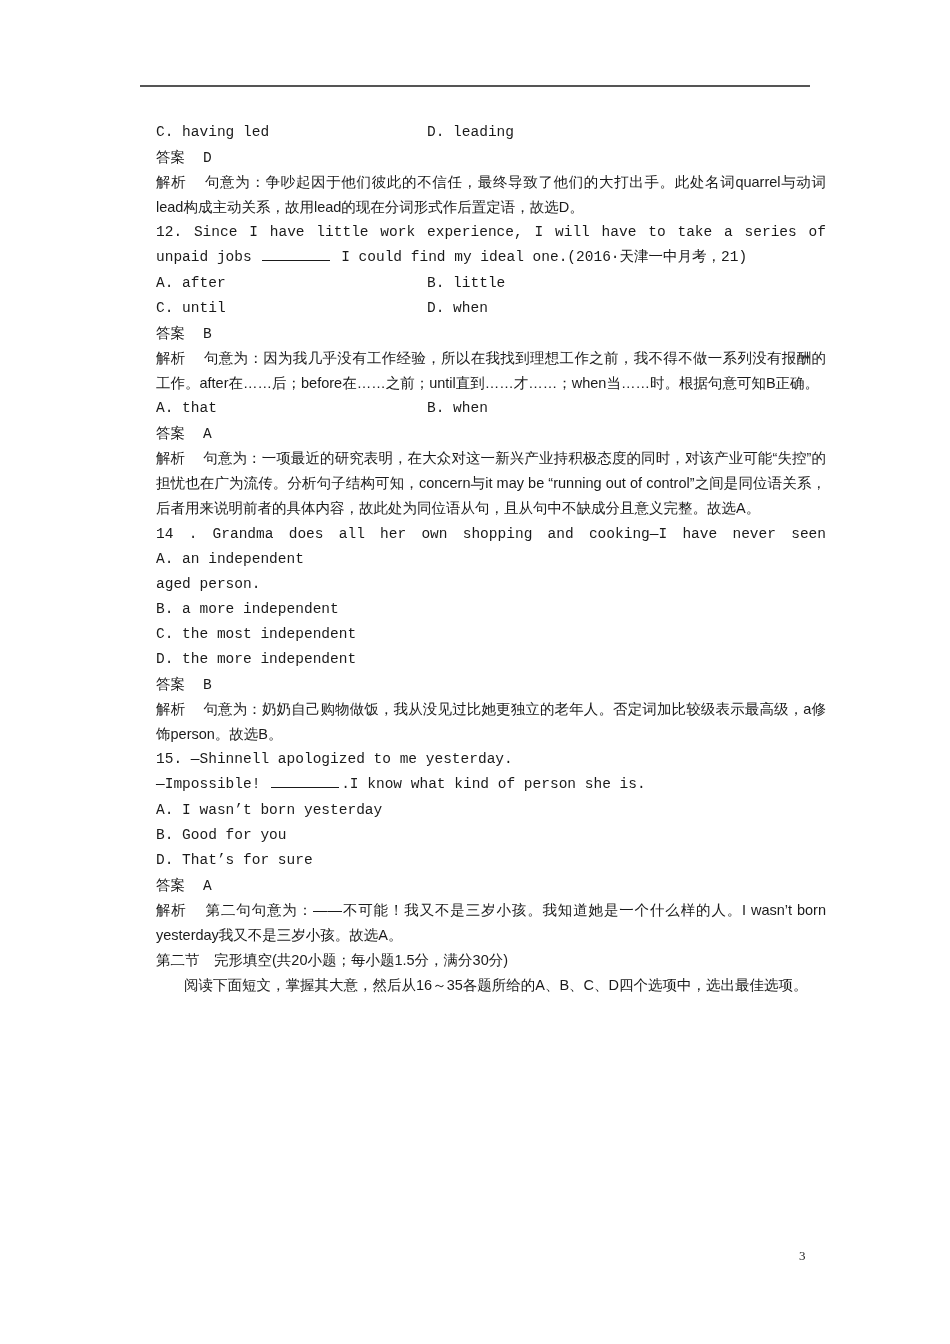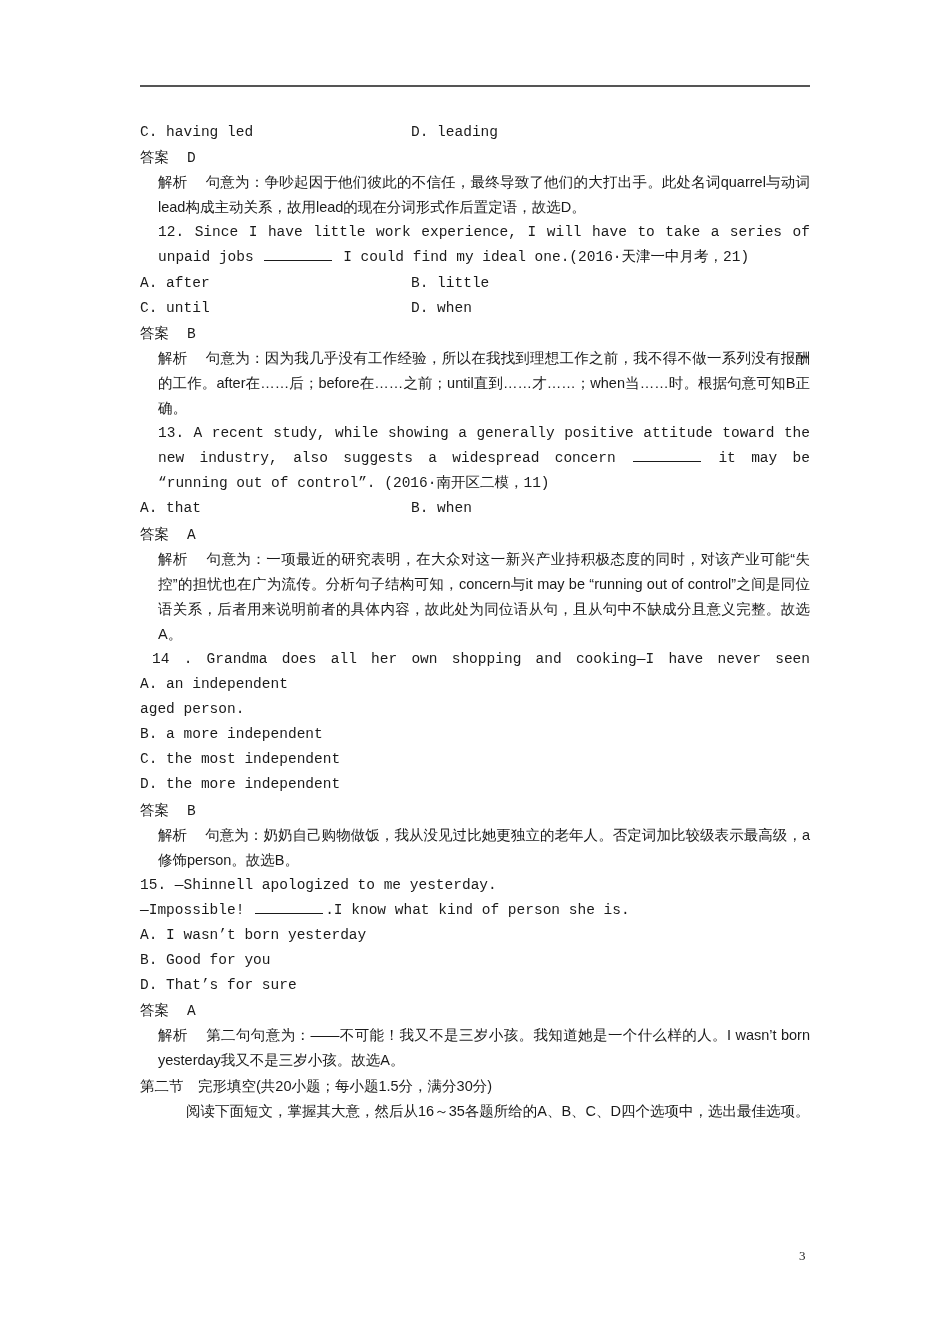--- a/index.html
+++ b/index.html
@@ -1,22 +1,22 @@
 <!DOCTYPE html>
 <html><head>
 <meta charset="utf-8">
 <style>
   html, body { margin: 0; padding: 0; background: #ffffff; }
   body { width: 950px; height: 1344px; position: relative; overflow: hidden;
          font-family: "Liberation Mono", "DejaVu Sans Mono", monospace; color: #1a1a1a; }
   .rule { position: absolute; left: 140px; top: 85px; width: 670px; height: 2px; background: #555; }
-  .content { position: absolute; left: 140px; top: 120px; width: 670px; font-size: 14.5px; line-height: 25.1px; }
+  .content { position: absolute; left: 156px; top: 120px; width: 670px; font-size: 14.5px; line-height: 25.1px; }
   .line { white-space: nowrap; height: 25.1px; }
-  .wrap { white-space: normal; text-align: justify; text-align-last: left; margin-left: 18px; }
-  .justify-full { text-align: justify; text-align-last: justify; white-space: normal; margin-left: 12px; }
+  .wrap { white-space: normal; text-align: justify; text-align-last: left; }
+  .justify-full { text-align: justify; text-align-last: justify; white-space: normal; }
   .opt-row { display: flex; }
   .opt-row .col { width: 271px; white-space: nowrap; }
   .blank { display: inline-block; width: 68px; border-bottom: 1px solid #1a1a1a; height: 14px; vertical-align: baseline; margin: 0 2px; }
   .zh { font-family: Liberation Sans, sans-serif; }
   .label-gap { display: inline-block; width: 18px; }
   .indent { text-indent: 28px; }
   .page-num { position: absolute; left: 799px; top: 1248px; font-size: 13px; font-family: "Liberation Serif", serif; }
 </style>
 </head>
 <body>
@@ -49,25 +49,20 @@
     <span class="col">C. until</span>
     <span class="col">D. when</span>
   </div>
   <div class="line">
     <span class="zh">答案</span><span class="label-gap"></span><span>B</span>
   </div>
   <div class="wrap zh">
     <span>解析</span><span class="label-gap"></span><span>句意为：因为我几乎没有工作经验，所以在我找到理想工作之前，我不得不做一系列没有报酬的工作。after在……后；before在……之前；until直到……才……；when当……时。根据句意可知B正确。</span>
   </div>
 
-  <div class="wrap">
-    <span>13. A recent study, while showing a generally positive attitude toward the new industry, also suggests a widespread concern</span>
-    <span class="blank"></span>
-    <span>it may be “running out of control”. (2016·南开区二模，11)</span>
-  </div>
   <div class="opt-row line">
     <span class="col">A. that</span>
     <span class="col">B. when</span>
   </div>
   <div class="line">
     <span class="zh">答案</span><span class="label-gap"></span><span>A</span>
   </div>
   <div class="wrap zh">
     <span>解析</span><span class="label-gap"></span><span>句意为：一项最近的研究表明，在大众对这一新兴产业持积极态度的同时，对该产业可能“失控”的担忧也在广为流传。分析句子结构可知，concern与it may be “running out of control”之间是同位语关系，后者用来说明前者的具体内容，故此处为同位语从句，且从句中不缺成分且意义完整。故选A。</span>
   </div>

